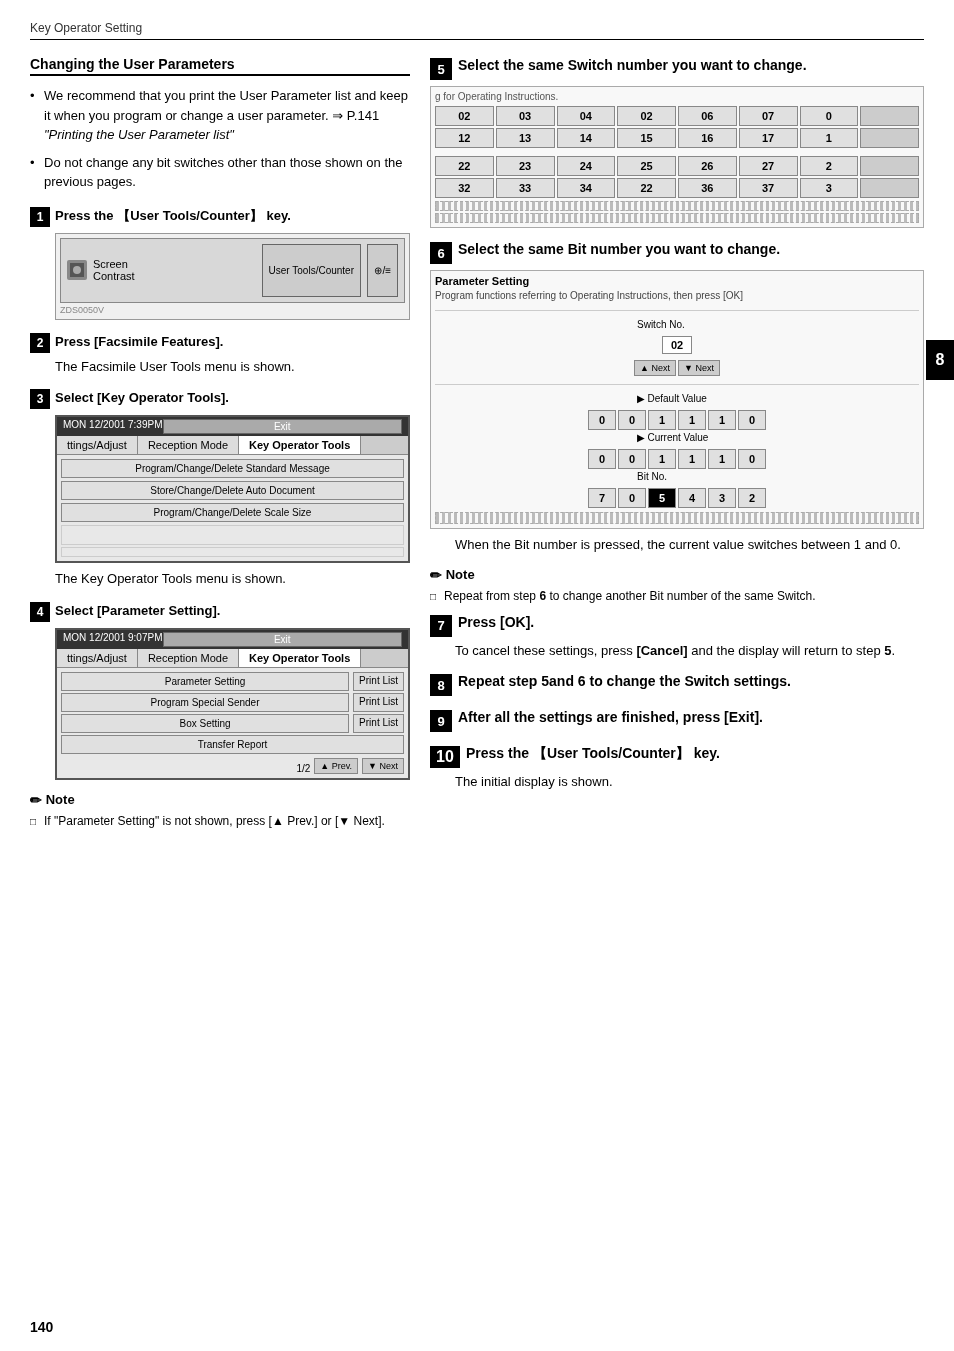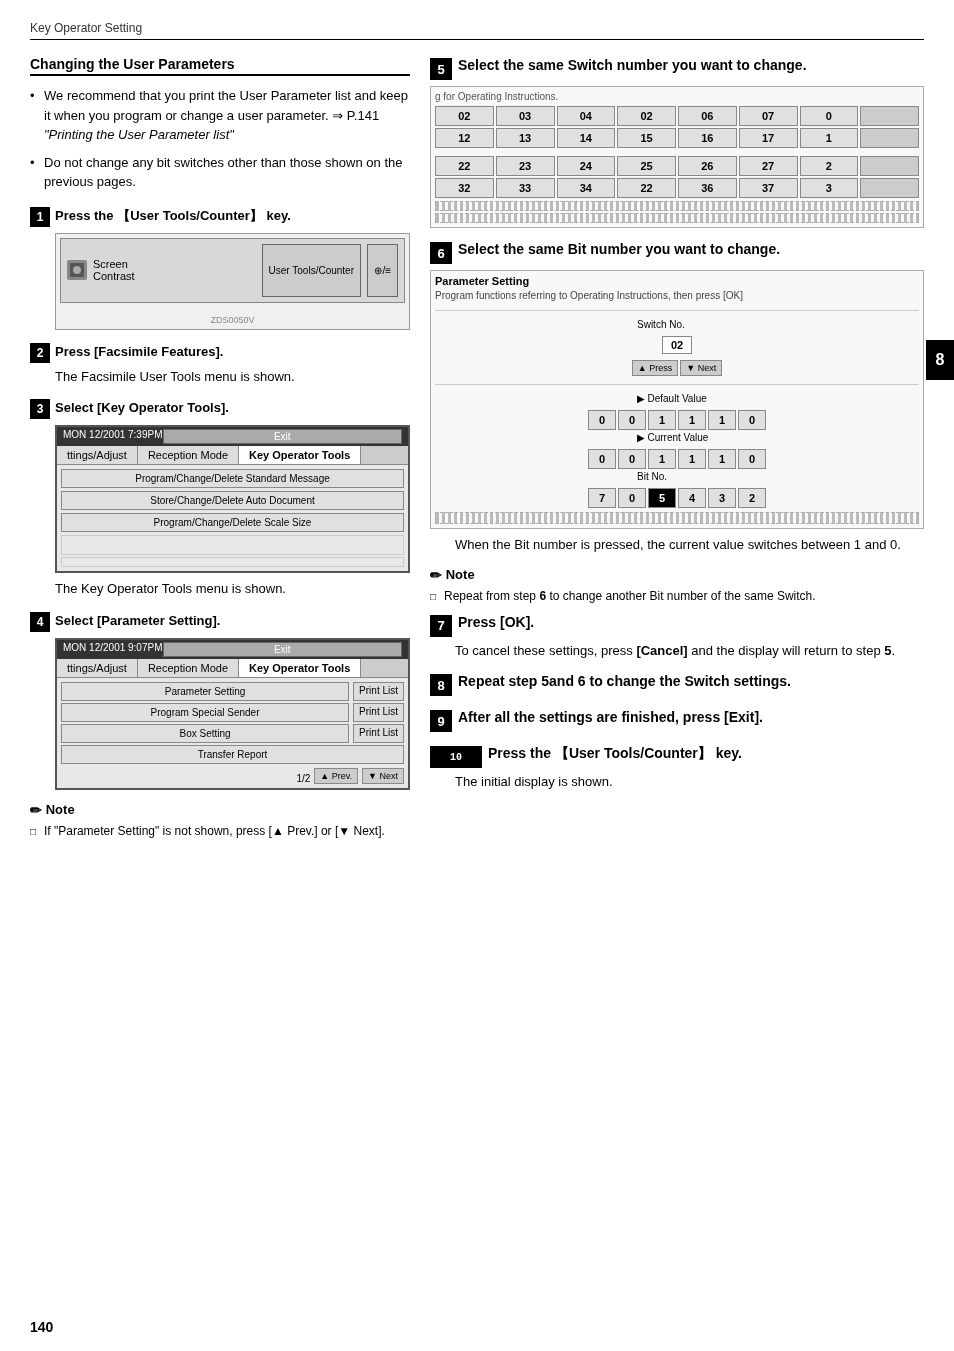--- a/index.html
+++ b/index.html
@@ -448,21 +448,21 @@
                   </svg>
               </div>
               <span class="screen-label">Screen<br>Contrast</span>
               <div style="flex:1"></div>
               <div class="screen-btn">
                 <span>User Tools/Counter</span>
               </div>
               <div class="screen-btn">⊕/≡</div>
             </div>
           </div>
-          <div style="text-align:center;font-size:9px;color:#888;margin-top:12px;">ZDS0050V</div>
+          <div style="text-align:left;font-size:9px;color:#888;margin-top:2px;">ZDS0050V</div>
         </div>
       </div>
 
       <div class="step-block">
         <div class="step-heading">
           <span class="step-num">2</span>
           <span class="step-text">Press [Facsimile Features].</span>
         </div>
         <div class="step-body">The Facsimile User Tools menu is shown.</div>
       </div>
@@ -616,21 +616,21 @@
         </div>
 
         <div class="param-box">
           <div class="param-title">Parameter Setting</div>
           <div class="param-subtitle">Program functions referring to Operating Instructions, then press [OK]</div>
           <div class="divider"></div>
           <div class="param-row">
             <span class="param-label">Switch No.</span>
             <div class="param-value-box">02</div>
             <div class="param-nav">
-              <div class="param-nav-btn">▲ Press</div>
+              <div class="param-nav-btn">▲ Next</div>
               <div class="param-nav-btn">▼ Next</div>
             </div>
           </div>
           <div class="divider"></div>
           <div class="param-row">
             <span class="param-label">▶ Default Value</span>
             <div style="display:flex;gap:2px;">
               <div class="bit-cell">0</div>
               <div class="bit-cell">0</div>
               <div class="bit-cell">1</div>
@@ -697,21 +697,21 @@
 
       <div class="step-block">
         <div class="step-large-heading">
           <span class="step-num-large">9</span>
           <span class="step-text-large">After all the settings are finished, press [Exit].</span>
         </div>
       </div>
 
       <div class="step-block">
         <div class="step-large-heading">
-          <span class="step-num-large" style="width:52px;height:22px;font-size:10px;font-family:Liberation Mono, monospace;">10</span>
+          <span class="step-num-large" style="width:30px;height:22px;font-size:16px;">10</span>
           <span class="step-text-large">Press the 【User Tools/Counter】 key.</span>
         </div>
         <div class="step-body">The initial display is shown.</div>
       </div>
 
     </div>
   </div>
 
   <div class="chapter-badge">
     <span>8</span>

